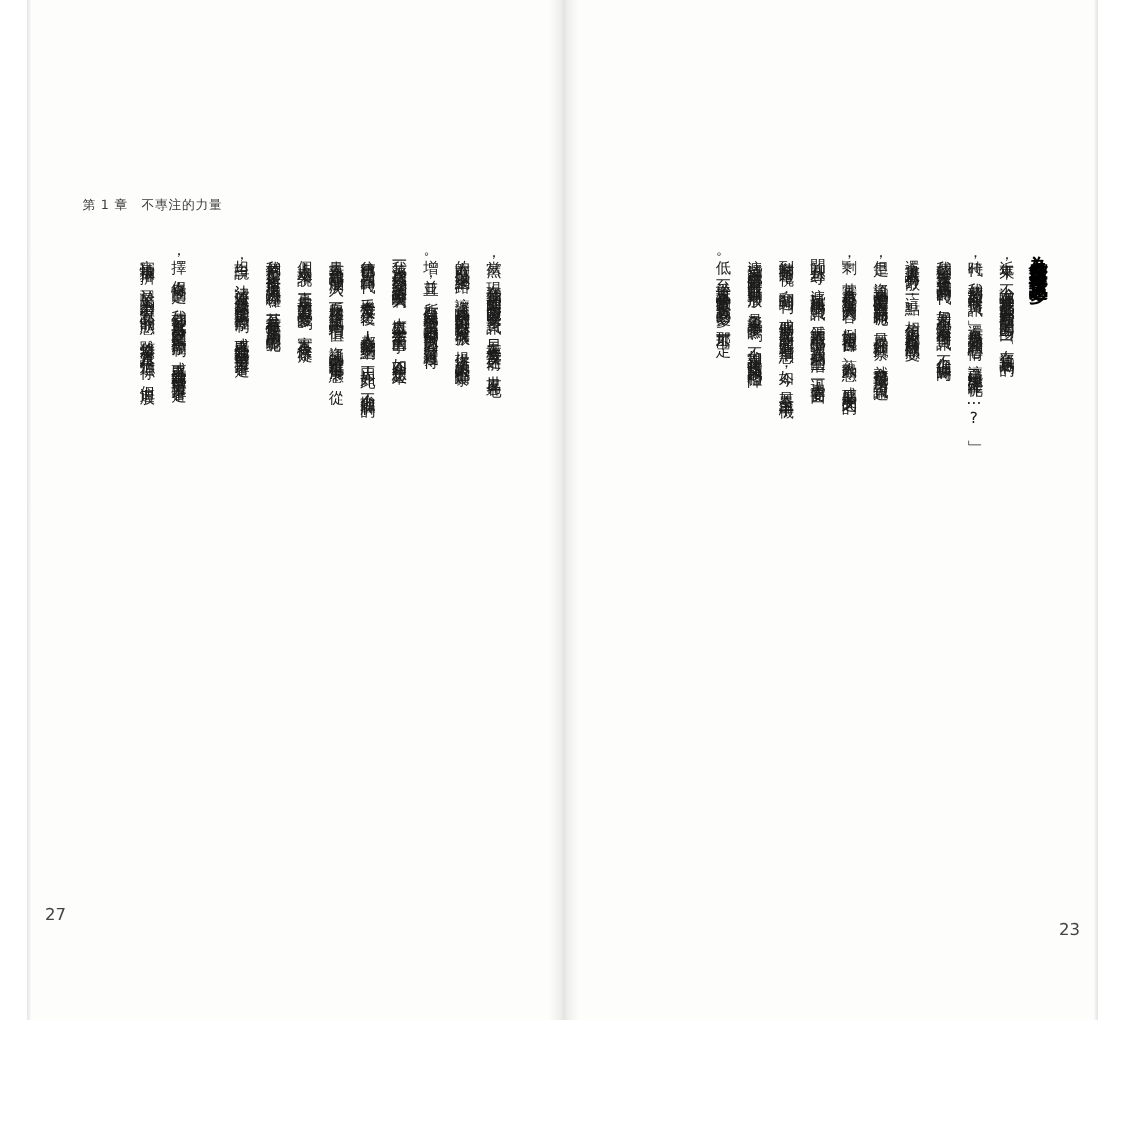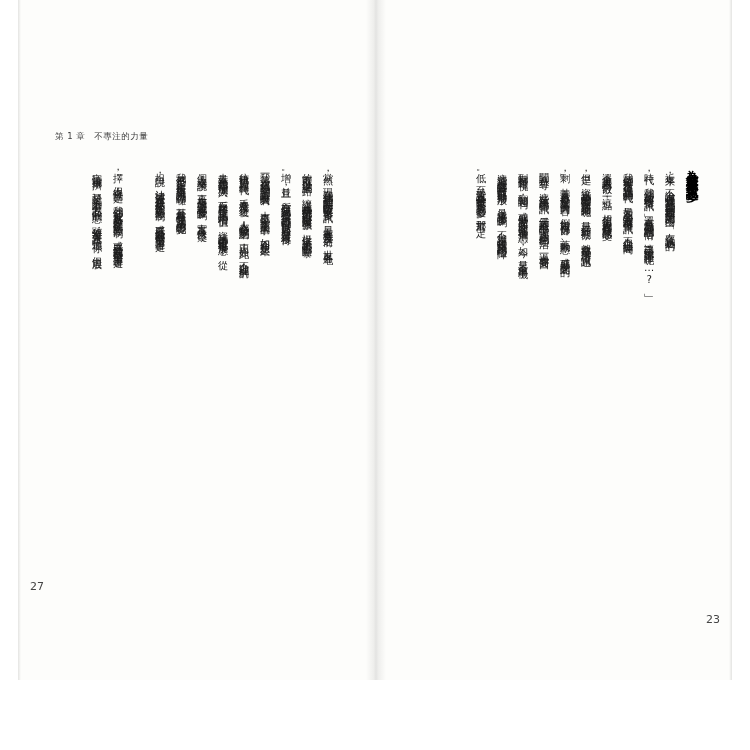--- a/index.html
+++ b/index.html
@@ -69,21 +69,21 @@
     white-space: nowrap;
   }
 
   
   .folio {
     position: absolute;
     font-family: "DejaVu Sans", sans-serif;
     font-size: 11px;
     color: #444;
   }
-  .folio-left  { left: 30px;  top: 580px; }
+  .folio-left  { left: 30px;  top: 603px; }
   .folio-right { left: 706px; top: 613px; }
 
   
   
   .vcol {
     position: absolute;
     writing-mode: vertical-rl;
     text-orientation: upright;
     font-family: "DejaVu Sans", sans-serif;
     font-size: 10.2px;

